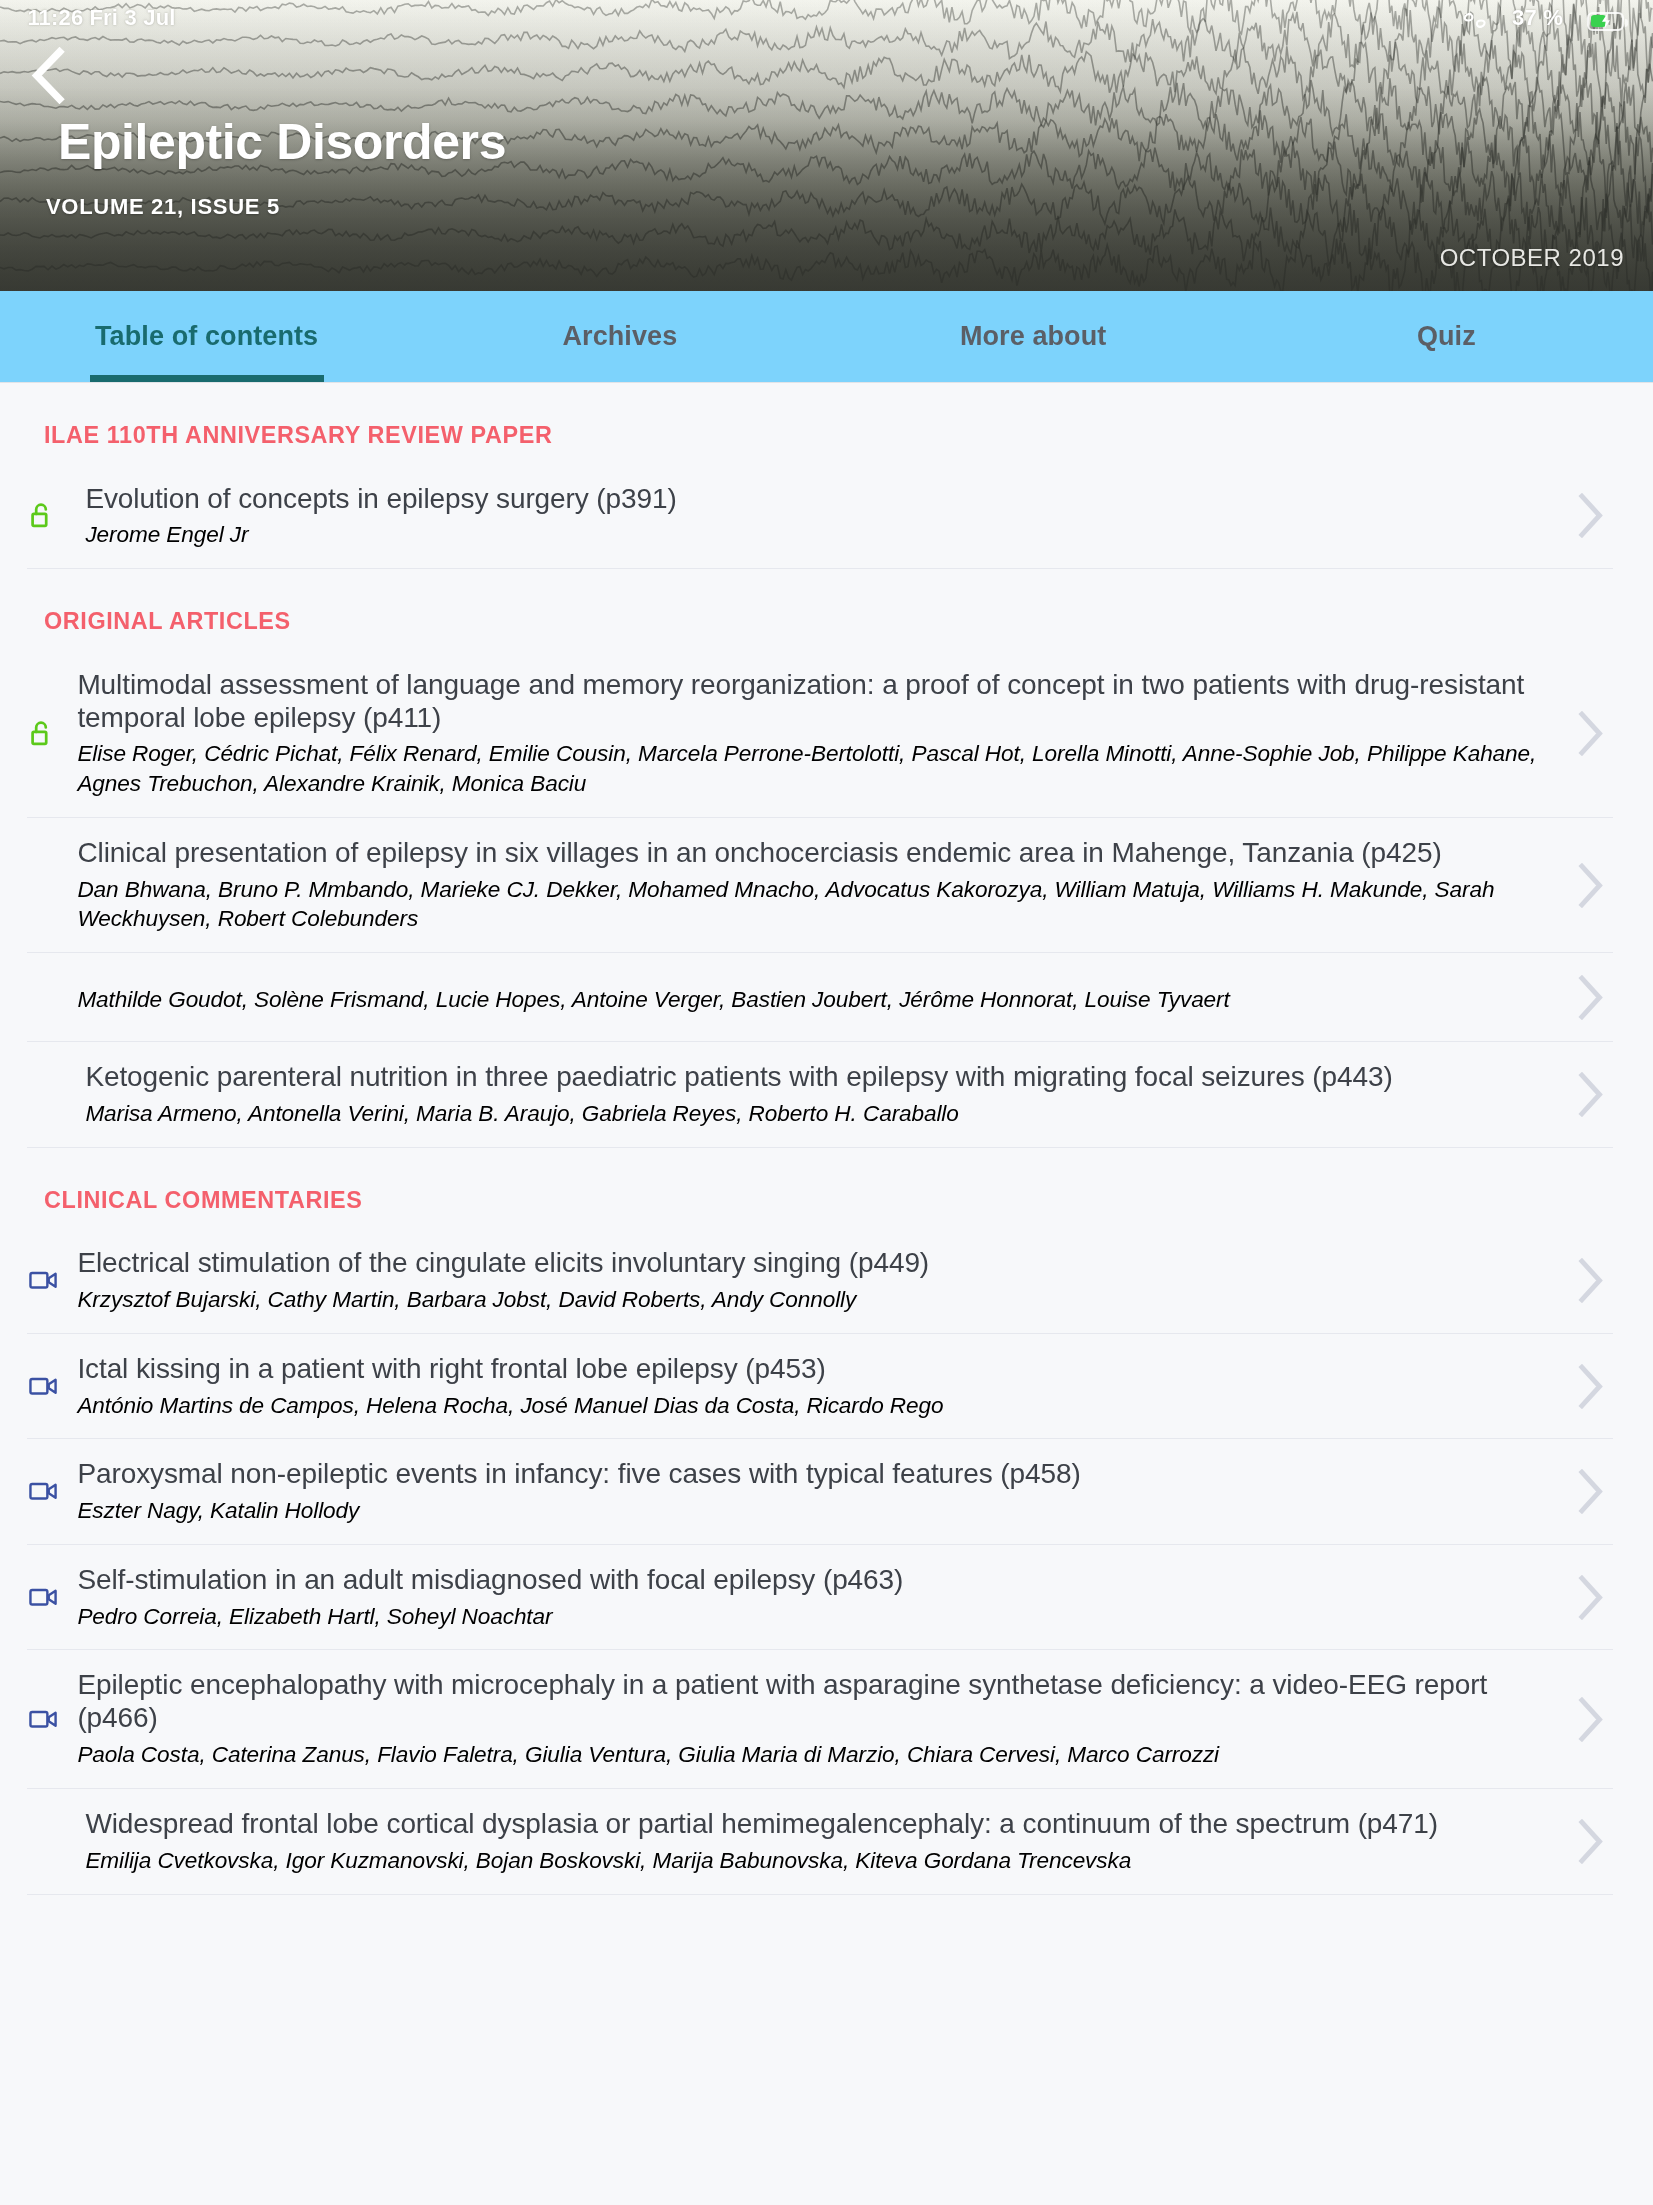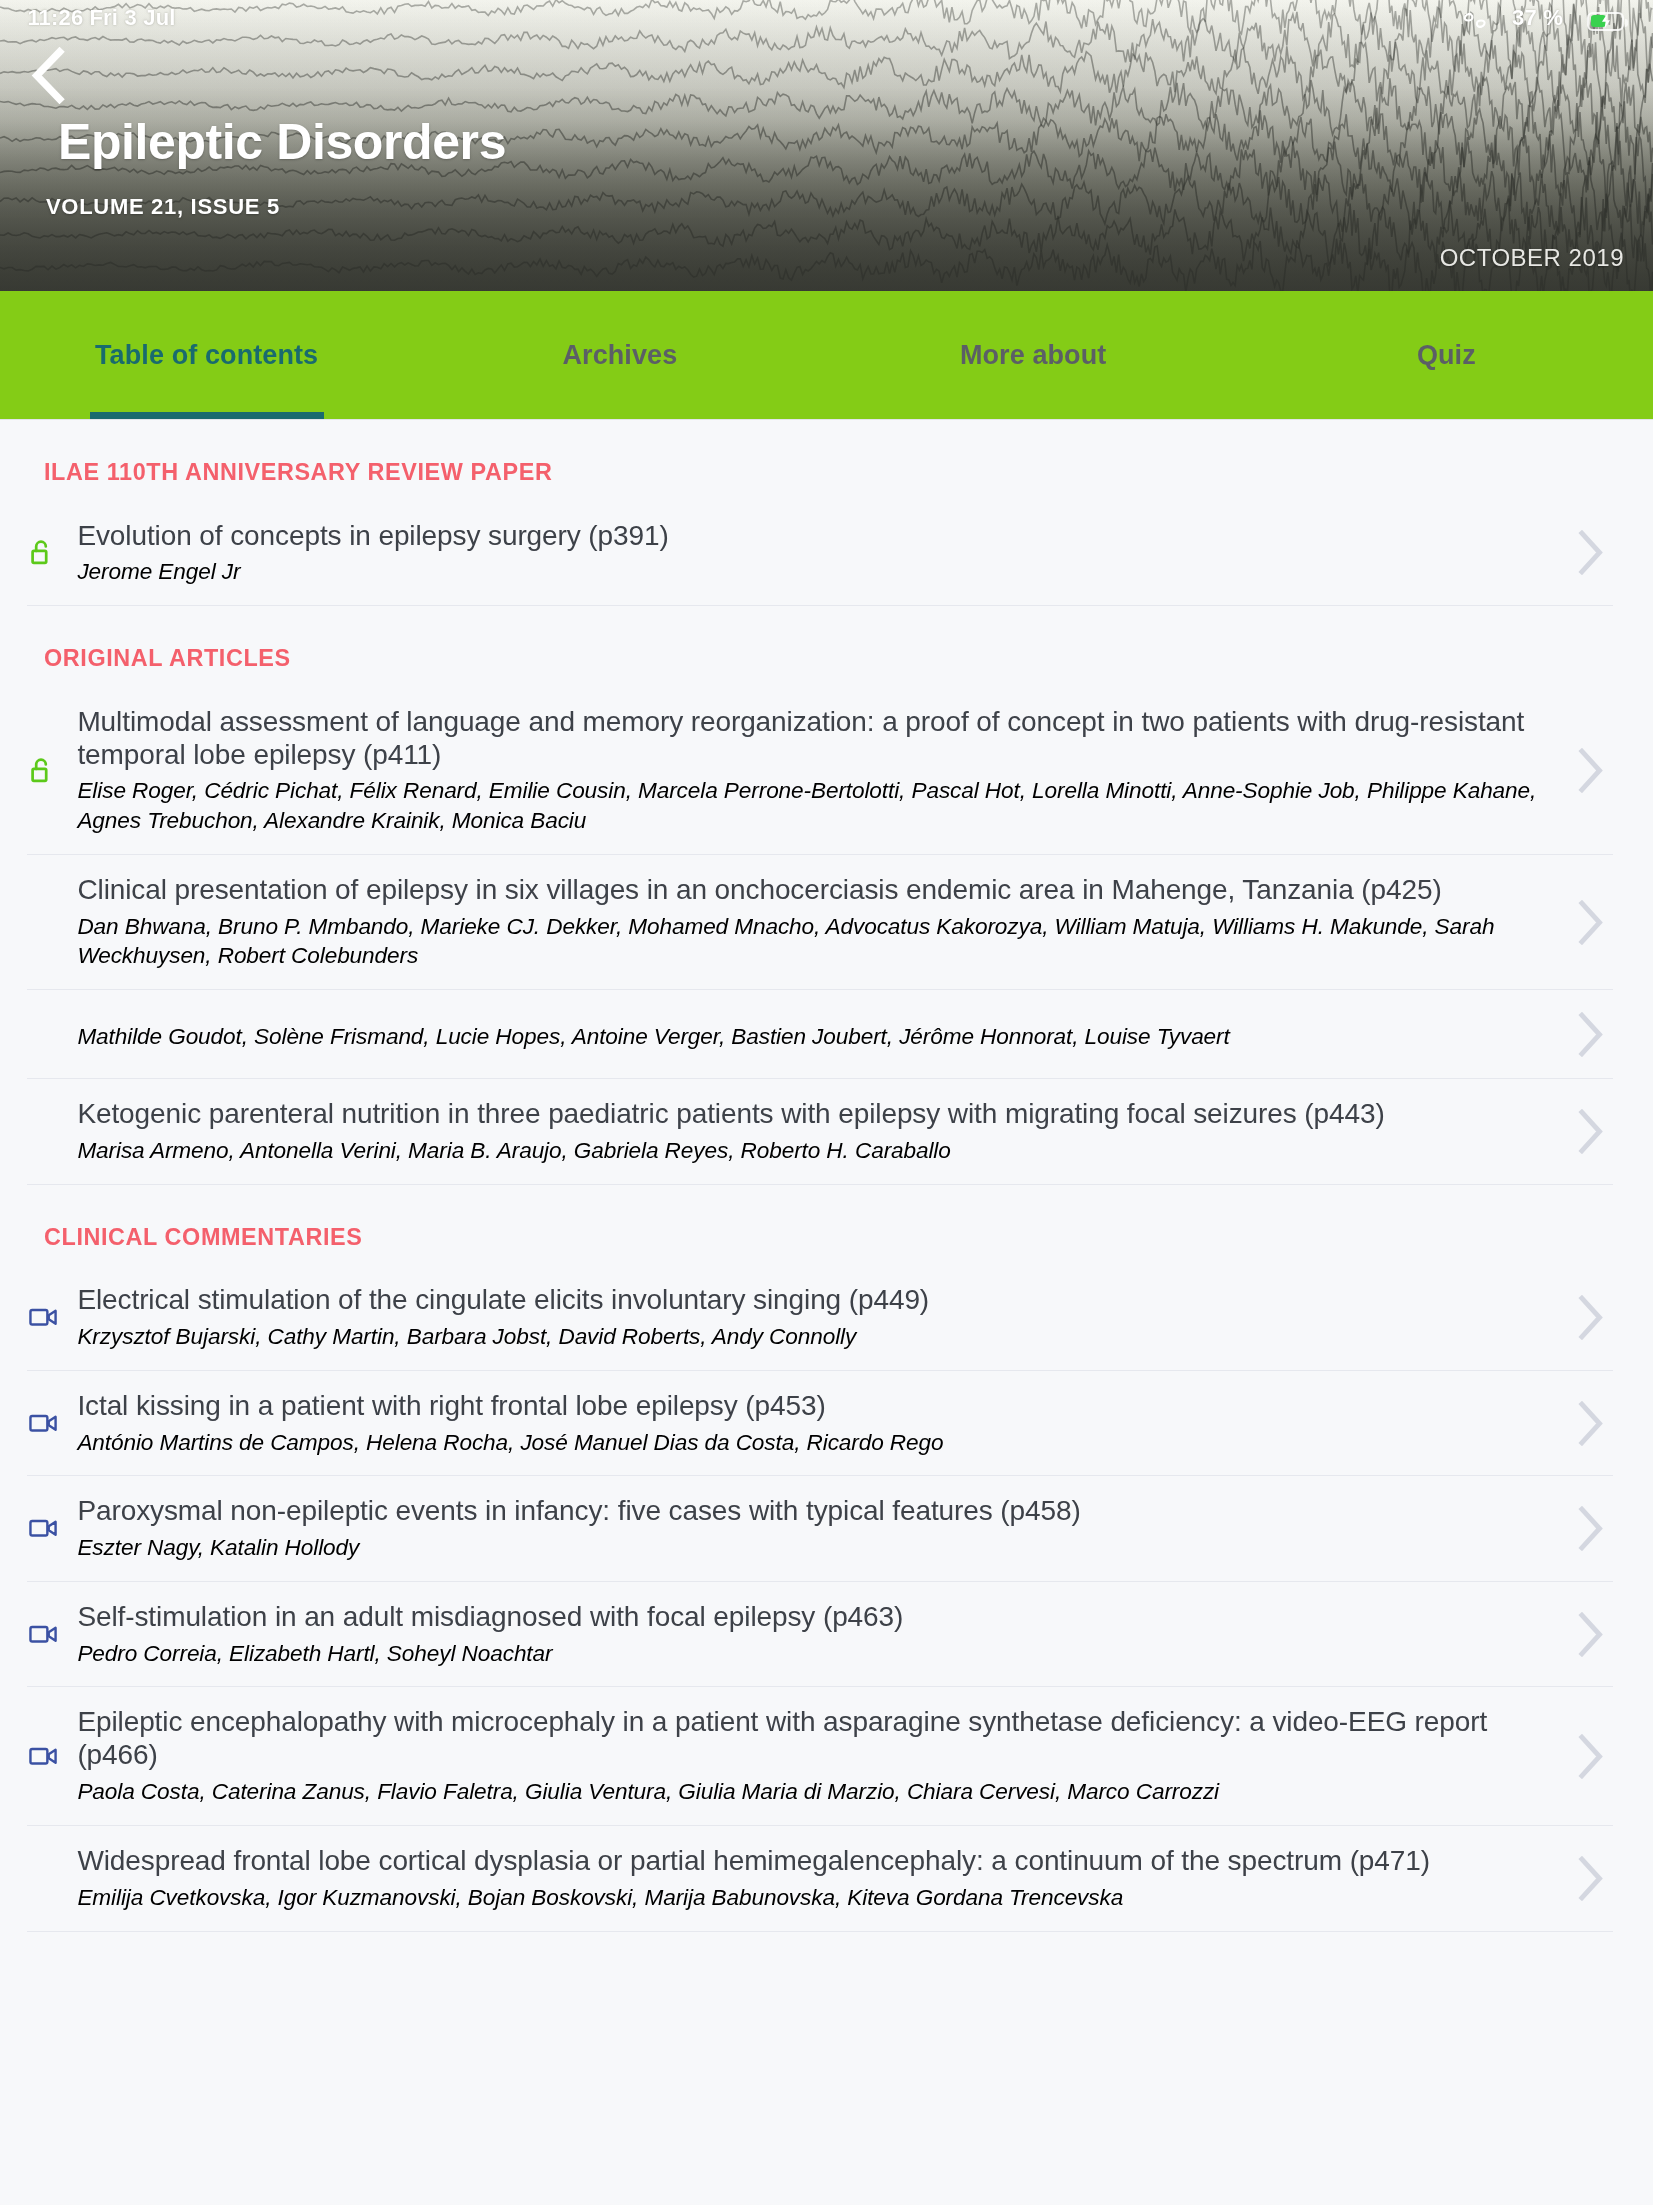--- a/index.html
+++ b/index.html
@@ -97,22 +97,22 @@
     color: #e7e7e3;
     font-size: 24px; font-weight: 400;
     letter-spacing: 0.5px;
     z-index: 5;
     text-shadow: 0 0.8px 2.4px rgba(0,0,0,0.35);
   }
 
   
   .tabs {
     display: flex;
-    width: 1653px; height: 129px;
-    background: #84cc16;
+    width: 1653px; height: 92px;
+    background: #7dd3fc;
     border-bottom: 0.8px solid #e2e4e8;
   }
   .tab {
     flex: 1 1 0;
     display: flex; align-items: center; justify-content: center;
     position: relative;
     font-size: 27px; font-weight: 700;
     color: #5b5f66;
     cursor: pointer;
     letter-spacing: 0.1px;
@@ -141,21 +141,21 @@
   .entry {
     position: relative;
     display: flex;
     align-items: center;
     margin: 0 40px 0 27.4px;
     border-bottom: 1.6px solid #e6e8ee;
     min-height: 77px;
     padding: 18px 0 18px 0;
     cursor: pointer;
   }
-  .entry.last { border-bottom: 1.6px solid #e6e8ee; }
+  .entry.last { border-bottom: 1.6px solid #e6e8ee; gap: 8px; }
   .entry-icon {
     flex: 0 0 50px;
     width: 50px;
     display: flex; align-items: center; justify-content: flex-start;
     padding-left: 1.6px;
     align-self: center;
   }
   .entry-body { flex: 1 1 auto; padding-right: 21px; }
   .entry-title {
     font-size: 28px;

